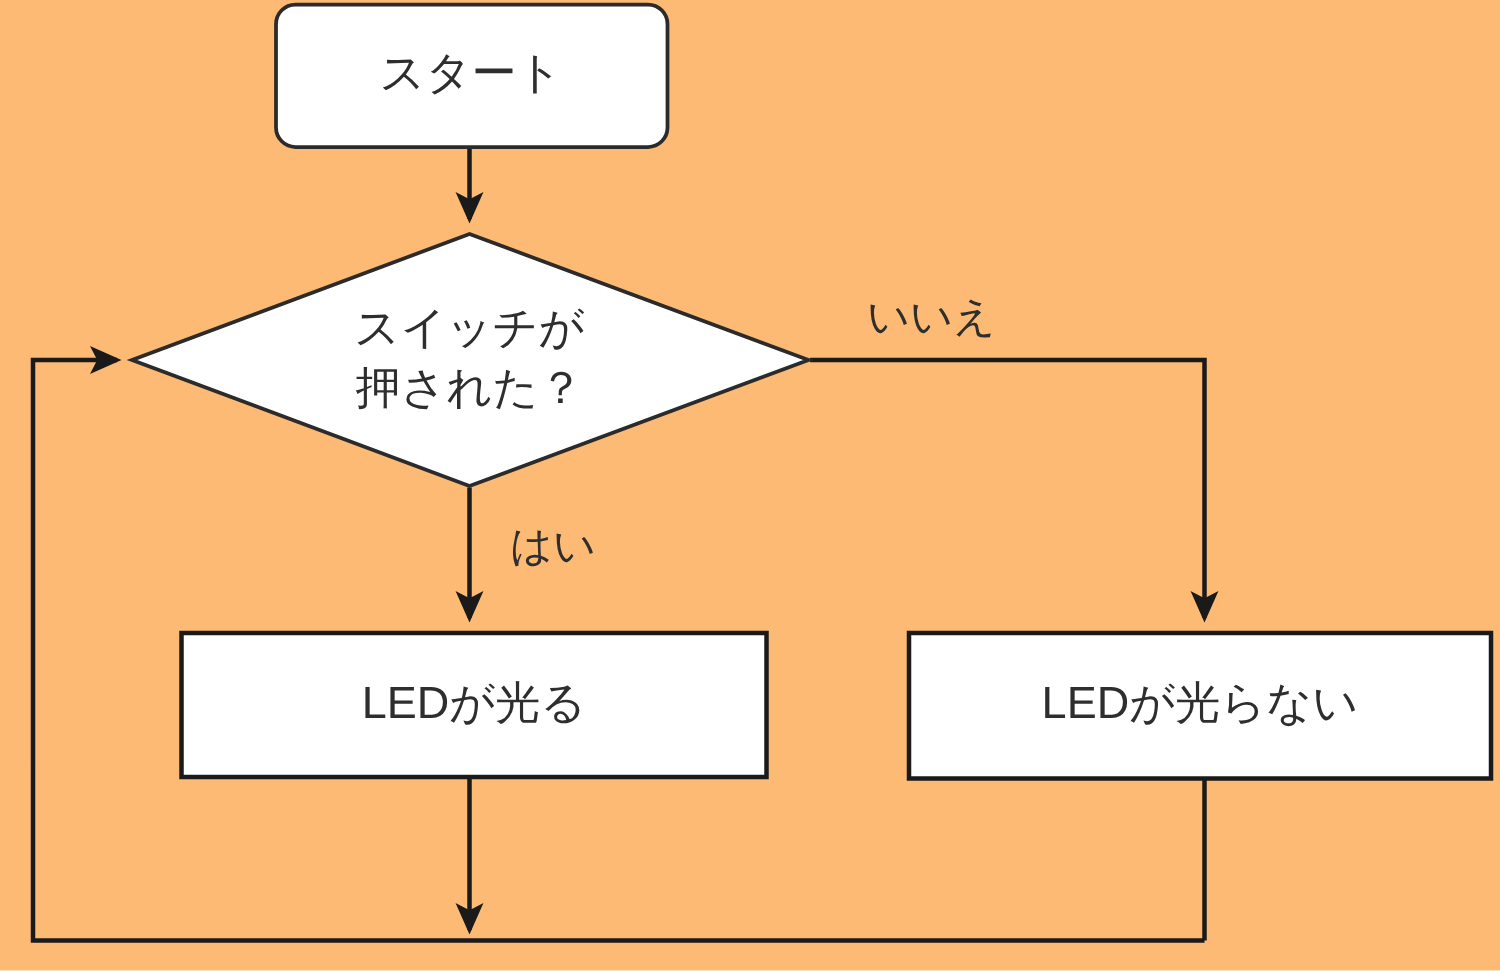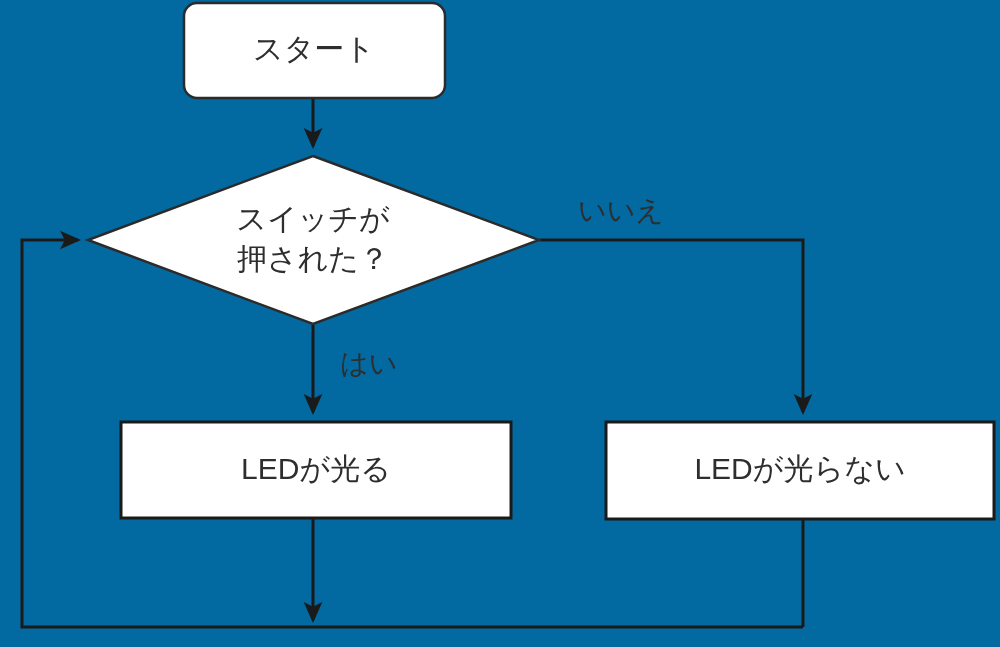--- a/index.html
+++ b/index.html
@@ -7,21 +7,21 @@
     padding: 0;
     background: #ffffff;
   }
   body {
     font-family: "Liberation Sans", "DejaVu Sans", sans-serif;
   }
   #flowchart-canvas {
     position: relative;
     width: 1000px;
     height: 647px;
-    background: #0369a1;
+    background: #fdba74;
     overflow: hidden;
   }
   #flow-svg {
     position: absolute;
     top: 0;
     left: 0;
     width: 1000px;
     height: 647px;
   }
   .node-shape {

